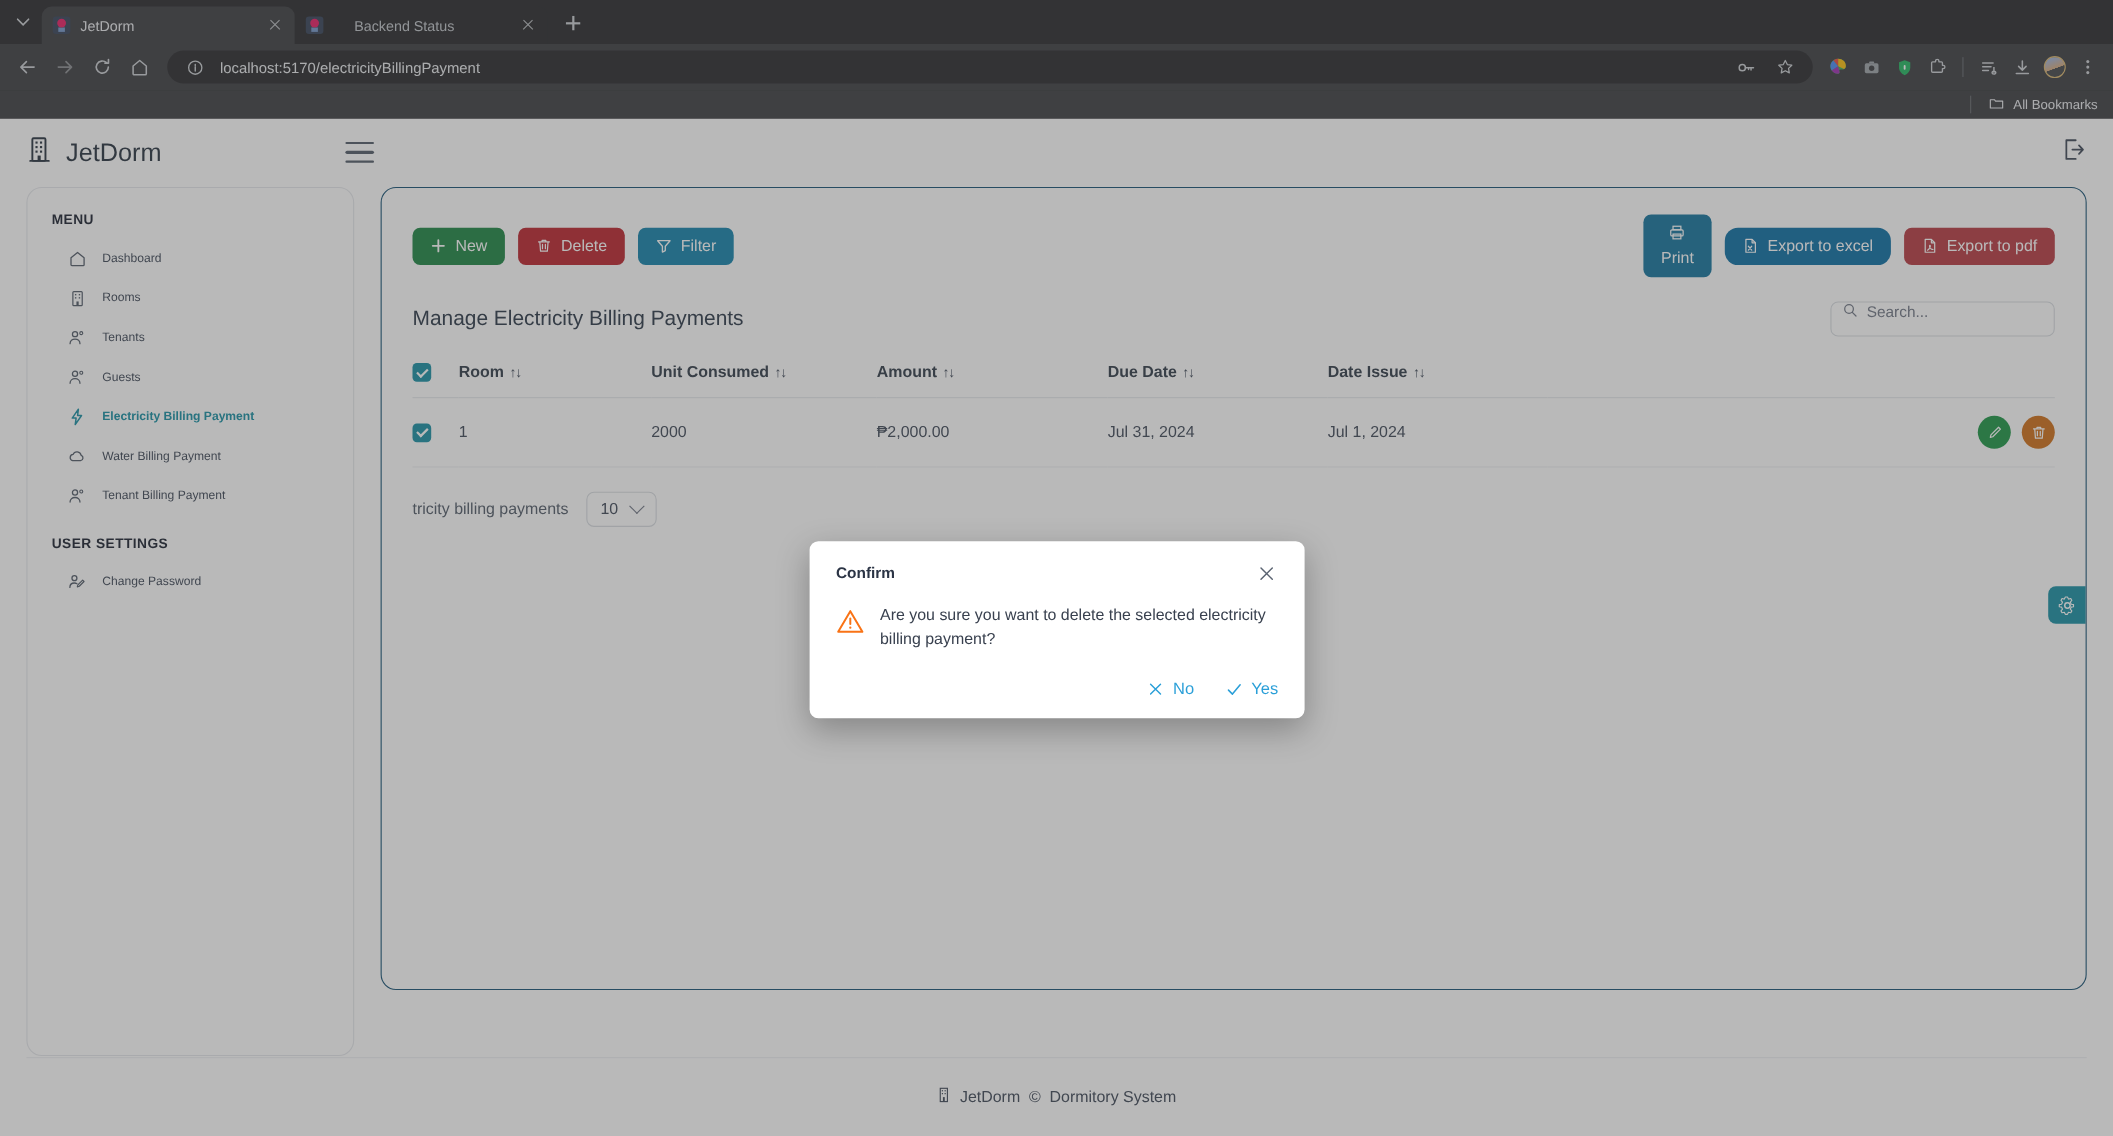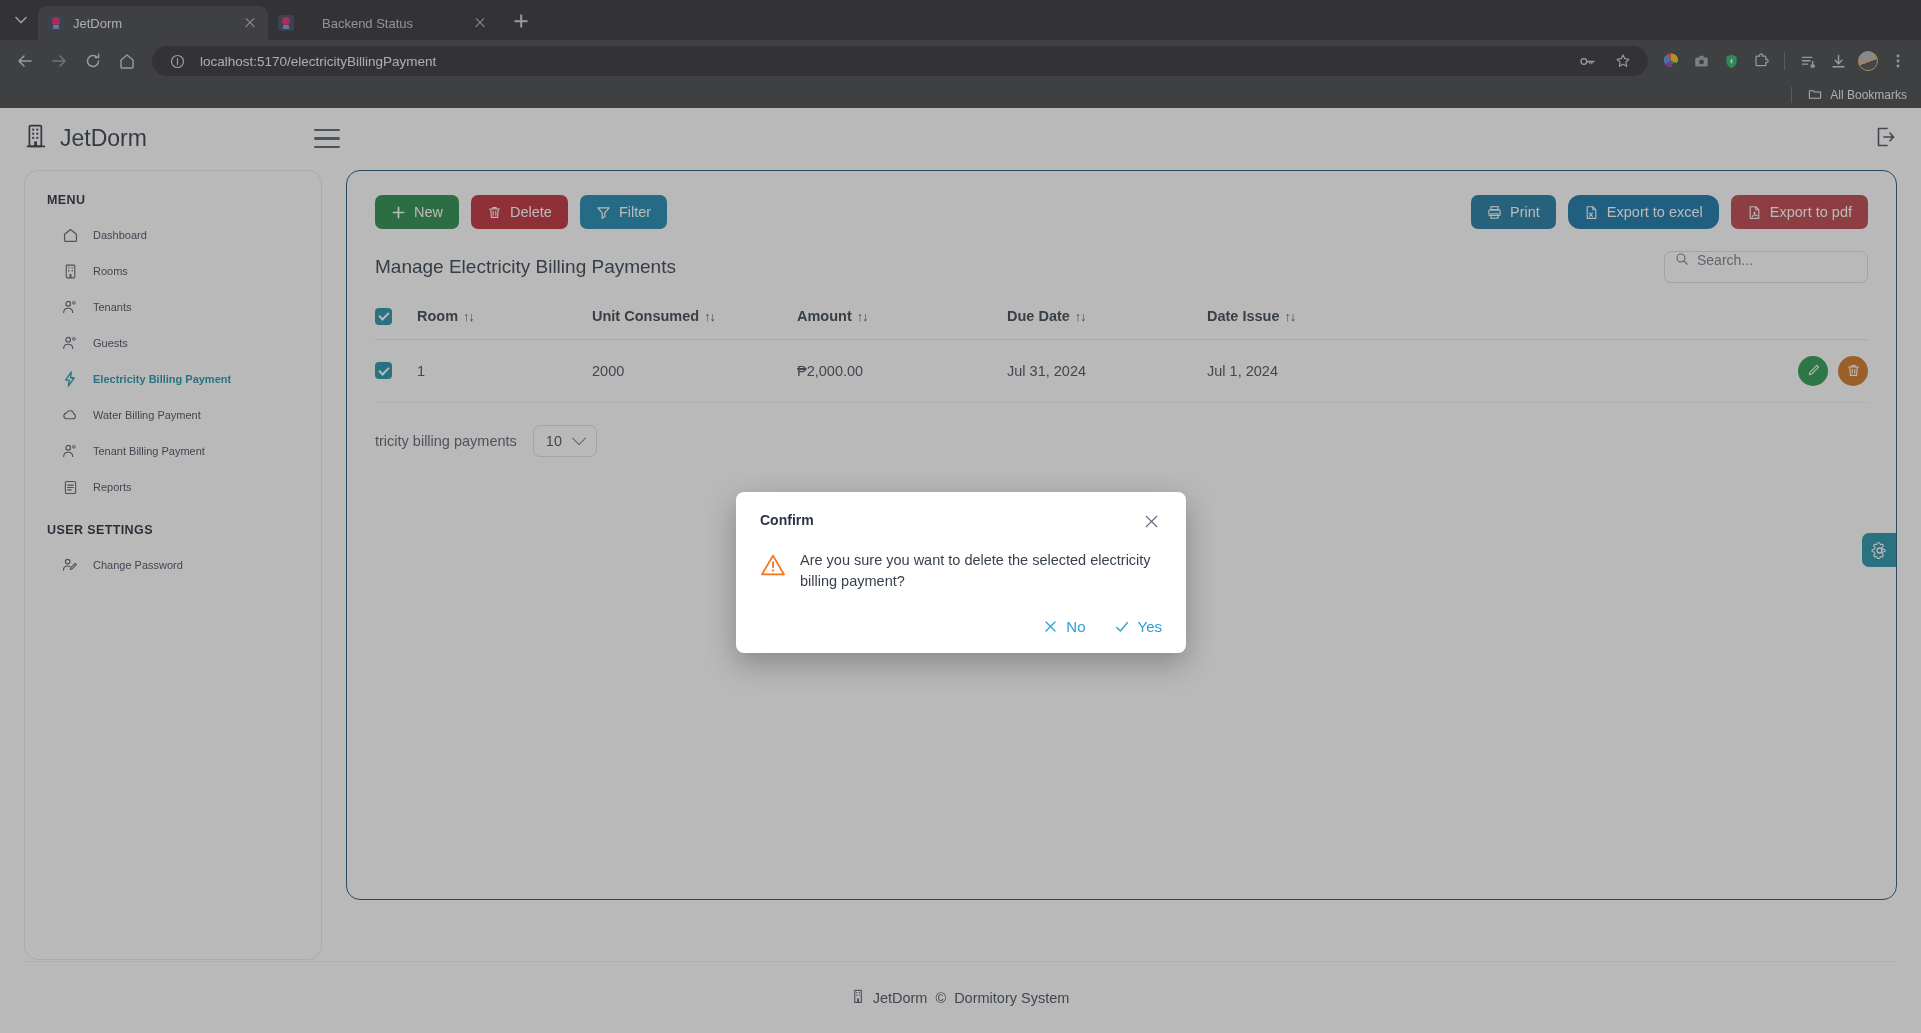--- a/index.html
+++ b/index.html
@@ -120,21 +120,21 @@
   .btn {
     display:inline-flex; align-items:center; gap:8px; border:none; border-radius:7px;
     padding: 9px 16px; font-size: 14.5px; color:#fff; cursor:pointer;
     font-family: "Liberation Sans", sans-serif;
   }
   .btn svg { display:block; }
   .btn-new    { background:#15803d; }
   .btn-delete { background:#b91c26; margin-left: 12px;}
   .btn-filter { background:#0a7ea8; margin-left: 12px;}
   .right-actions { margin-left:auto; display:flex; align-items:center; gap:12px;}
-  .btn-print  { background:#0a6e99; }
+  .btn-print  { background:#0a6e99;flex-direction:column; }
   .btn-excel  { background:#0369a1;border-radius:12px; }
   .btn-pdf    { background:#b5333b; }
 
   .title-row { display:flex; align-items:center; padding: 12px 28px 0 28px;}
   .page-title { font-size: 19px; color:#243141; }
   .search-wrap {
     margin-left:auto; width: 204px; height: 32px; border:1px solid #d7dbe0; border-radius:7px;
     display:flex; align-items:flex-start; gap:8px; padding: 0 10px; color:#6b7280; font-size:14px;
   }
   .search-wrap input {
@@ -439,29 +439,20 @@
           <span class="mi-ico">
             <svg width="18" height="18" viewBox="0 0 20 20">
                 <circle cx="8" cy="6.4" r="2.6" stroke="currentColor" stroke-width="1.3" fill="none"></circle>
                 <path d="M3 16c0-2.8 2.2-4.6 5-4.6s5 1.8 5 4.6" stroke="currentColor" stroke-width="1.3" fill="none" stroke-linecap="round"></path>
                 <circle cx="14.3" cy="5.4" r="1.5" stroke="currentColor" stroke-width="1.1" fill="none"></circle>
               </svg>
           </span>
           <span>Tenant Billing Payment</span>
         </div>
 
-        <div class="menu-item">
-          <span class="mi-ico">
-            <svg width="17" height="17" viewBox="0 0 20 20">
-                <rect x="4" y="3" width="12" height="14" rx="1.2" stroke="currentColor" stroke-width="1.3" fill="none"></rect>
-                <path d="M6.6 7.2h6.8M6.6 10h6.8M6.6 12.8h4.2" stroke="currentColor" stroke-width="1.2" stroke-linecap="round"></path>
-              </svg>
-          </span>
-          <span>Reports</span>
-        </div>
 
         <div class="menu-label" style="padding-top:18px">USER SETTINGS</div>
 
         <div class="menu-item">
           <span class="mi-ico">
             <svg width="18" height="18" viewBox="0 0 20 20">
                 <circle cx="7.4" cy="6.2" r="2.5" stroke="currentColor" stroke-width="1.3" fill="none"></circle>
                 <path d="M2.8 15.6c0-2.7 2-4.5 4.6-4.5 1 0 1.9.25 2.6.7" stroke="currentColor" stroke-width="1.3" fill="none" stroke-linecap="round"></path>
                 <path d="M17.1 9.6l-4.8 4.8-2 .6.6-2 4.8-4.8z" stroke="currentColor" stroke-width="1.2" fill="none" stroke-linejoin="round"></path>
               </svg>

